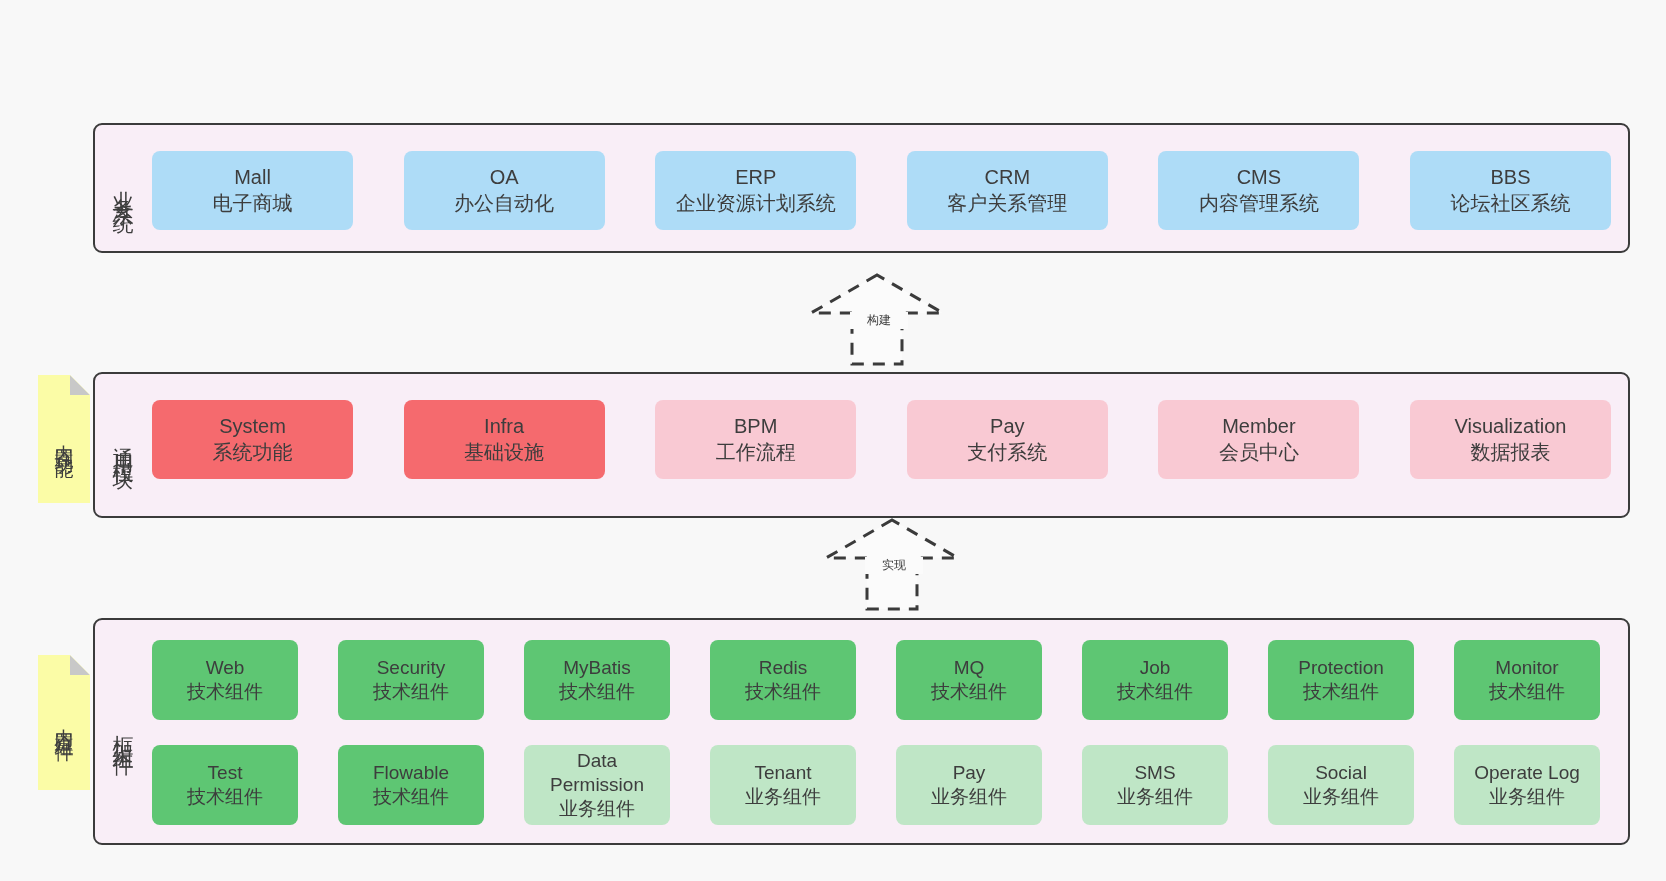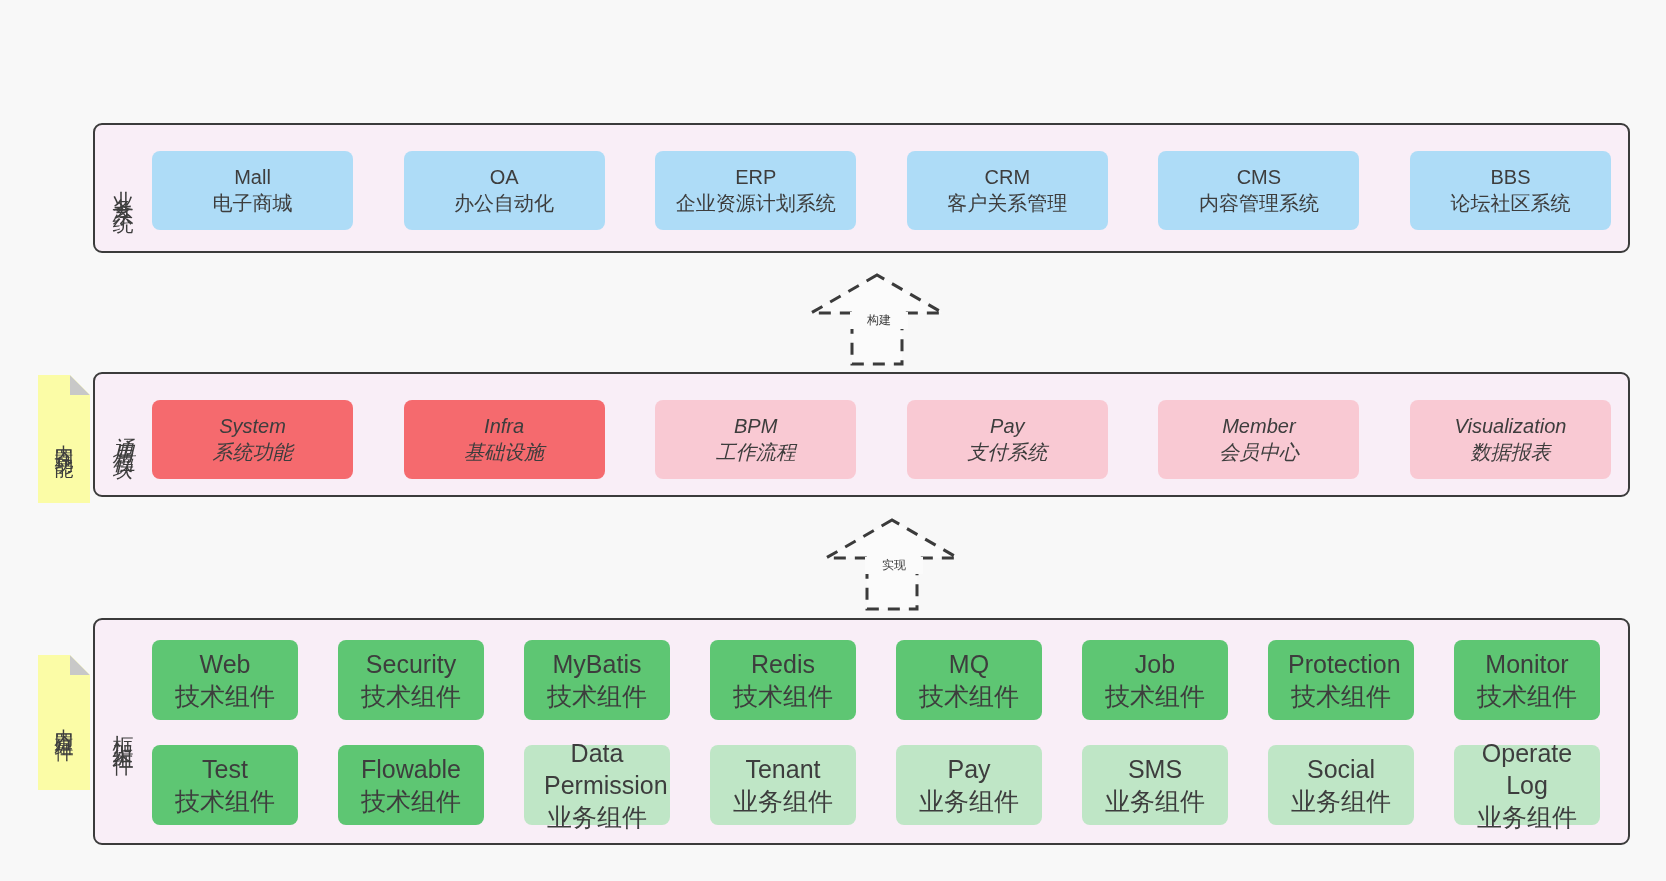--- a/index.html
+++ b/index.html
@@ -9,39 +9,39 @@
     font-family:"Liberation Sans","DejaVu Sans",sans-serif;
     color:var(--text,#3d3d3d);
   }
   .panel{
     position:absolute;left:93px;width:1537px;box-sizing:border-box;
     background:var(--panel_bg,#f9eef7);
     border:2px solid var(--panel_border,#3b3b3b);
     border-radius:9px;
   }
   #tier1{top:123px;height:130px;}
-  #tier2{top:372px;height:125px;font-style:italic;}
+  #tier2{top:372px;height:146px;}
   #tier3{top:618px;height:227px;}
   .side-label{
     position:absolute;left:8px;top:0;bottom:0;width:40px;
     display:flex;align-items:center;justify-content:center;
     writing-mode:vertical-lr;text-orientation:upright;
     font-size:21px;letter-spacing:7px;color:var(--text,#3d3d3d);
   }
   .boxes{position:absolute;left:57px;right:17px;display:flex;justify-content:space-between;}
   .t12{top:26px;}
   .row1{top:20px;right:28px;}
   .row2{top:125px;right:28px;}
   .box{
     box-sizing:border-box;border-radius:8px;
     display:flex;flex-direction:column;align-items:center;justify-content:center;
     text-align:center;font-size:20px;line-height:1.28;padding:4px 20px;
   }
   .w6{width:201px;height:79px;}
-  .w8{width:146px;height:80px;font-size:25px;}
+  .w8{width:146px;height:80px;font-size:19px;}
   .blue{background:var(--blue,#aedcf7);}
   .red{background:var(--red,#f56a6e);}
   .pink{background:var(--pink,#f9c9d3);}
   .green{background:var(--green,#5ec673);}
   .lgreen{background:var(--light_green,#bfe6c6);}
   .sticky{
     position:absolute;width:52px;box-sizing:border-box;
     background:var(--yellow,#fbfca6);
     clip-path:polygon(0 0,calc(100% - 20px) 0,100% 20px,100% 100%,0 100%);
     display:flex;align-items:center;justify-content:center;

